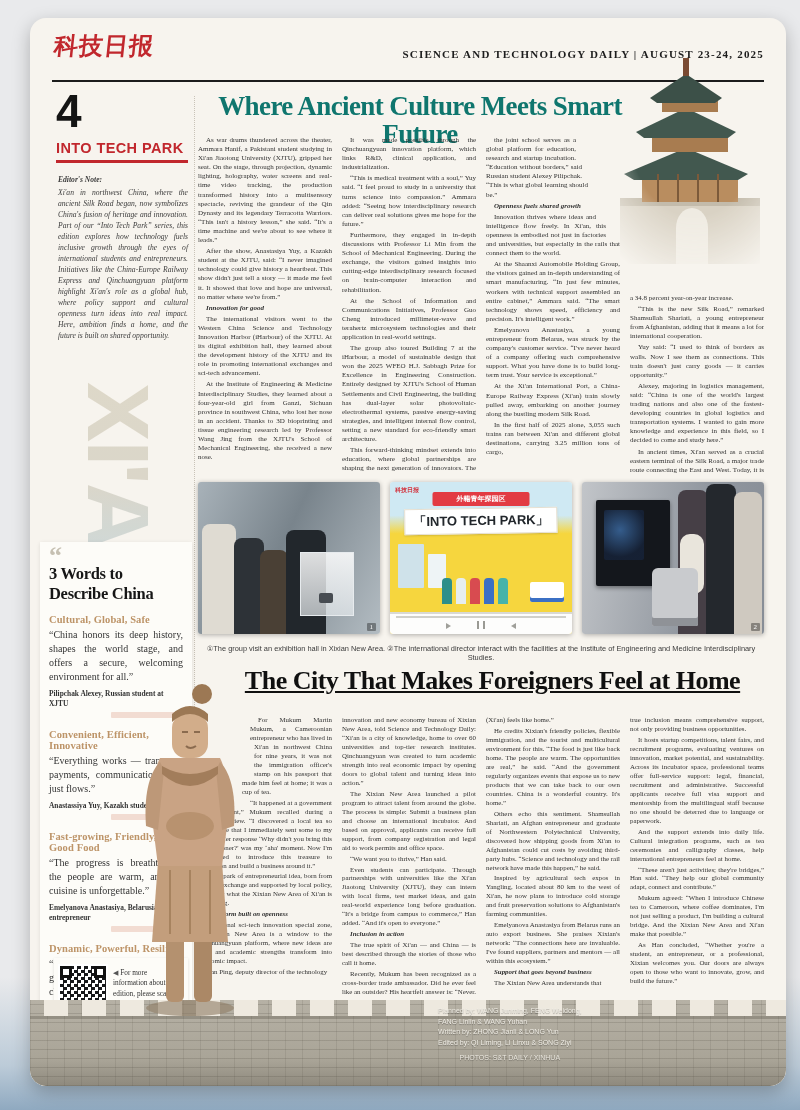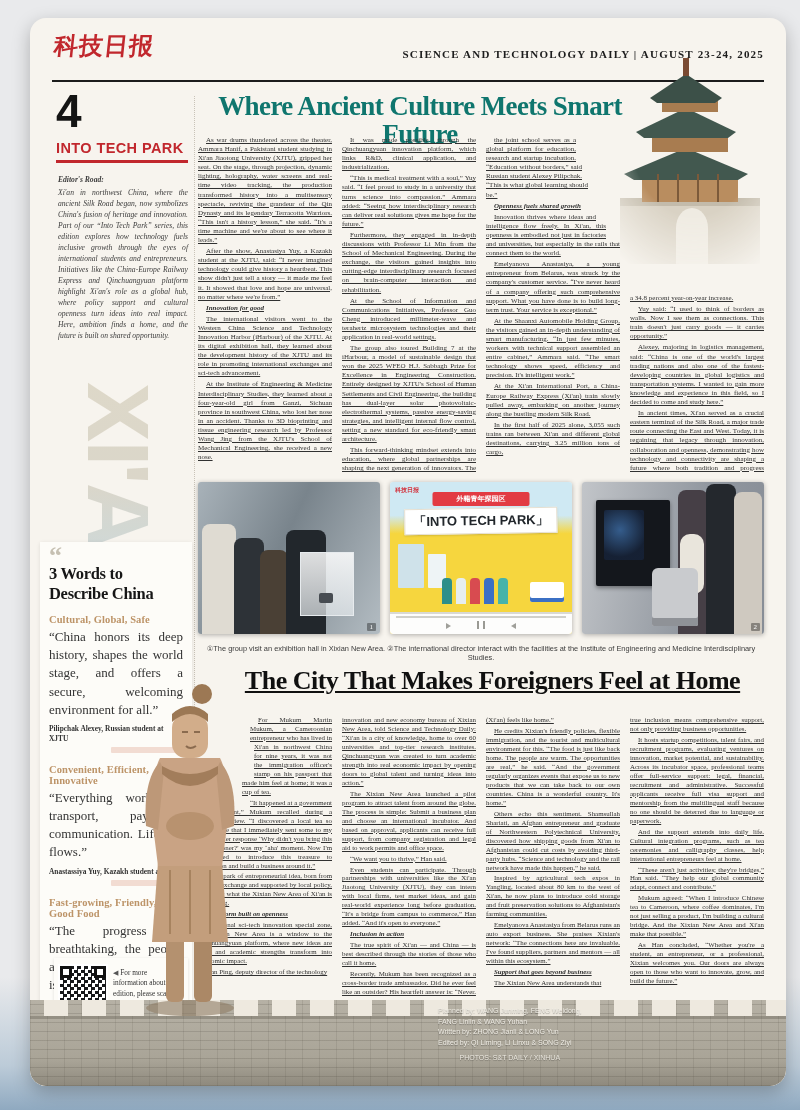--- a/index.html
+++ b/index.html
@@ -37,37 +37,37 @@
     letter-spacing:-4px;text-align:center;
     background:linear-gradient(90deg,#ddd6c4 0%,#d8d3c6 45%,#b9d8ea 100%);
     -webkit-background-clip:text;background-clip:text;color:transparent;opacity:.9;
   }
   
   .sidebar{position:absolute;left:10px;top:524px;width:152px;background:#fdfcf8;box-shadow:0 1px 4px rgba(0,0,0,.1);padding:6px 9px 10px;box-sizing:border-box;}
   .quote-mark{font-size:26px;color:#c6c0b2;line-height:.6;font-weight:700;height:12px;}
   .sidebar-title{font-size:16.5px;font-weight:700;color:#161616;margin:4px 0 10px;letter-spacing:-.3px;}
   .sb-item{margin-bottom:11px;}
   .sb-heading{font-size:10.5px;font-weight:700;color:#bd9468;margin-bottom:3px;letter-spacing:.1px;}
-  .sb-quote{font-size:13px;line-height:1.4;text-align:justify;color:#343434;margin-bottom:5px;}
+  .sb-quote{font-size:10px;line-height:1.4;text-align:justify;color:#343434;margin-bottom:5px;}
   .sb-attr{font-size:7.4px;font-weight:700;color:#333;line-height:1.35;}
   .sb-strip{height:6px;width:72px;background:#f2dcd2;margin:3px 0 0 auto;border-radius:1px;}
   
   .qr-box{position:absolute;left:24px;top:940px;width:134px;height:62px;background:#fdfcf8;box-shadow:0 1px 3px rgba(0,0,0,.12);display:flex;align-items:center;gap:7px;padding:6px;box-sizing:border-box;}
   .qr-code{width:46px;height:46px;background:repeating-conic-gradient(#17181a 0% 25%,#fff 0% 50%) 0 0/7px 7px;position:relative;flex:0 0 auto;outline:2px solid #fff;}
   .qr-finder{position:absolute;width:12px;height:12px;border:3px solid #111;background:#fff;box-sizing:border-box;}
   .qr-f1{left:0;top:0}.qr-f2{right:0;top:0}.qr-f3{left:0;bottom:0}
   .qr-text{font-size:7.3px;line-height:1.45;color:#333;}
   .qr-arrow{color:#555;font-size:7px;}
   
   .art1-title{position:absolute;left:170px;top:74px;width:440px;font-size:27px;font-weight:700;color:#0f766e;letter-spacing:-.6px;line-height:1.05;text-align:center;}
   .art2-title{position:absolute;left:190px;top:648px;width:545px;font-size:26px;font-weight:700;color:#101010;letter-spacing:-.5px;text-align:center;text-decoration:underline;}
   .cols{position:absolute;display:flex;gap:10px;}
   .art1-cols{left:168px;top:118px;width:566px;height:338px;}
   .art2-cols{left:168px;top:698px;width:566px;height:282px;}
-  .col{width:134px;height:100%;overflow:hidden;font-size:7px;line-height:1.3;text-align:justify;color:#313131;text-decoration:underline;}
+  .col{width:134px;height:100%;overflow:hidden;font-size:7px;line-height:1.3;text-align:justify;color:#313131;}
   .art2-cols .col{font-size:6.9px;}
   .col p{margin:0 0 2px;text-indent:8px;}
   .col p.subhead{font-weight:700;font-style:italic;}
   .col.cont p:first-child{text-indent:0;}
   .col4-a1{padding-top:158px;box-sizing:border-box;}
   .fr{float:right;clear:right;}
   .fl{float:left;clear:left;}
   
   .pagoda{position:absolute;left:572px;top:34px;width:168px;height:212px;
     -webkit-mask-image:radial-gradient(ellipse 75% 75% at 55% 40%,#000 50%,transparent 96%);
@@ -119,21 +119,21 @@
 
   <div class="logo-cn">科技日报</div>
   <div class="masthead-title">SCIENCE AND TECHNOLOGY DAILY | AUGUST 23-24, 2025</div>
   <div class="header-rule"></div>
 
   <div class="rail-divider"></div>
   <div class="page-num">4</div>
   <div class="section-label">INTO TECH PARK</div>
   <div class="section-rule"></div>
   <div class="editors-note">
-    <div class="en-label">Editor's Road:</div>
+    <div class="en-label">Editor's Note:</div>
     <div>Xi'an in northwest China, where the ancient Silk Road began, now symbolizes China's fusion of heritage and innovation. Part of our “Into Tech Park” series, this edition explores how technology fuels inclusive growth through the eyes of international students and entrepreneurs. Initiatives like the China-Europe Railway Express and Qinchuangyuan platform highlight Xi'an's role as a global hub, where policy support and cultural openness turn ideas into real impact. Here, ambition finds a home, and the future is built on shared opportunity.</div>
   </div>
   <div class="xian-graphic">XI'AN</div>
 
   <div class="pagoda">
     <svg width="168" height="212" viewBox="0 0 168 212">
       <rect x="18" y="150" width="140" height="62" fill="#d9d2c4"></rect>
       <rect x="18" y="146" width="140" height="8" fill="#c3bbab"></rect>
       <path d="M74 212 v-36 a16 20 0 0 1 32 0 v36 z" fill="#efebe2"></path>
       <rect x="40" y="120" width="96" height="30" fill="#b98d5f"></rect>
@@ -171,27 +171,28 @@
       </div>
     <div class="col cont">
       <div class="fr" style="width:44px;height:20px"></div>
       <div class="fr" style="width:38px;height:20px"></div>
       <div class="fr" style="width:32px;height:20px"></div>
       <div class="fr" style="width:24px;height:20px"></div>
       <div class="fr" style="width:14px;height:18px"></div>
     <p>the joint school serves as a global platform for education, research and startup incubation. “Education without borders,” said Russian student Alexey Pilipchak. “This is what global learning should be.”</p>
         <p class="subhead">Openness fuels shared growth</p>
         <p>Innovation thrives where ideas and intelligence flow freely. In Xi'an, this openness is embodied not just in factories and universities, but especially in the rails that connect them to the world.</p>
+        <p>At the Shaanxi Automobile Holding Group, the visitors gained an in-depth understanding of smart manufacturing. “In just few minutes, workers with technical support assembled an entire cabinet,” Ammara said. “The smart technology shows speed, efficiency and precision. It's intelligent work.”</p>
         <p>Emelyanova Anastasiya, a young entrepreneur from Belarus, was struck by the company's customer service. “I've never heard of a company offering such comprehensive support. What you have done is to build long-term trust. Your service is exceptional.”</p>
-        <p>At the Shaanxi Automobile Holding Group, the visitors gained an in-depth understanding of smart manufacturing. “In just few minutes, workers with technical support assembled an entire cabinet,” Ammara said. “The smart technology shows speed, efficiency and precision. It's intelligent work.”</p>
         <p>At the Xi'an International Port, a China-Europe Railway Express (Xi'an) train slowly pulled away, embarking on another journey along the bustling modern Silk Road.</p>
         <p>In the first half of 2025 alone, 3,055 such trains ran between Xi'an and different global destinations, carrying 3.25 million tons of cargo,</p>
       </div>
     <div class="col cont col4-a1">
         <p>a 34.8 percent year-on-year increase.</p>
+        <p>“This is the new Silk Road,” remarked Shamsullah Shariati, a young entrepreneur from Afghanistan, adding that it means a lot for international cooperation.</p>
         <p>Yuy said: “I used to think of borders as walls. Now I see them as connections. This train doesn't just carry goods — it carries opportunity.”</p>
         <p>Alexey, majoring in logistics management, said: “China is one of the world's largest trading nations and also one of the fastest-developing countries in global logistics and transportation systems. I wanted to gain more knowledge and experience in this field, so I decided to come and study here.”</p>
         <p>In ancient times, Xi'an served as a crucial eastern terminal of the Silk Road, a major trade route connecting the East and West. Today, it is regaining that legacy through innovation, collaboration and openness, demonstrating how technology and connectivity are shaping a future where both tradition and progress coexist harmoniously.</p>
       </div>
   </div>
 
   <div class="photos">
     <div class="photo photo-1">
       <div class="sil" style="left:4px;bottom:0;width:34px;height:110px;background:#dfdbd2"></div>
       <div class="sil" style="left:36px;bottom:0;width:30px;height:96px;background:#2d3237"></div>

